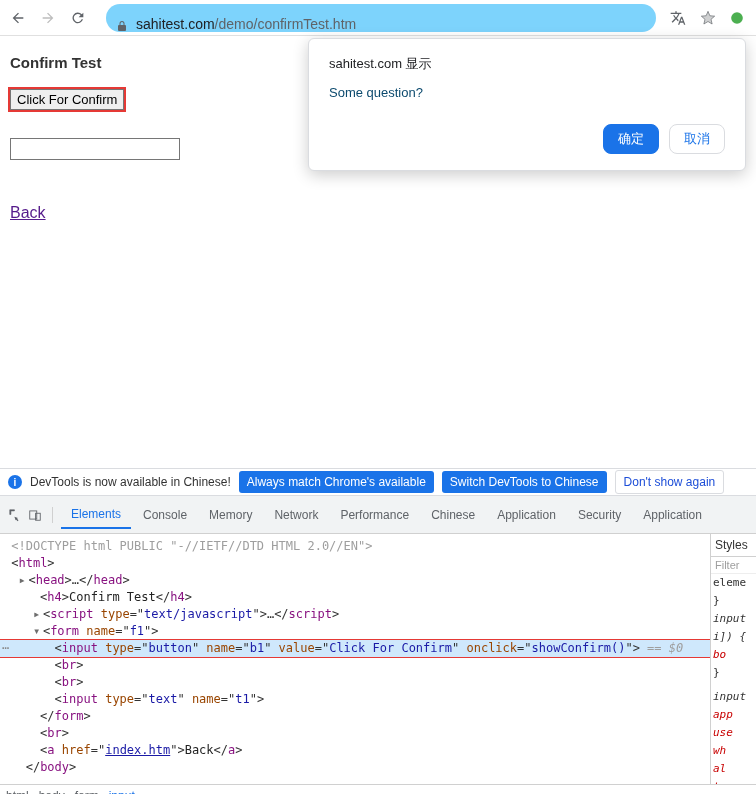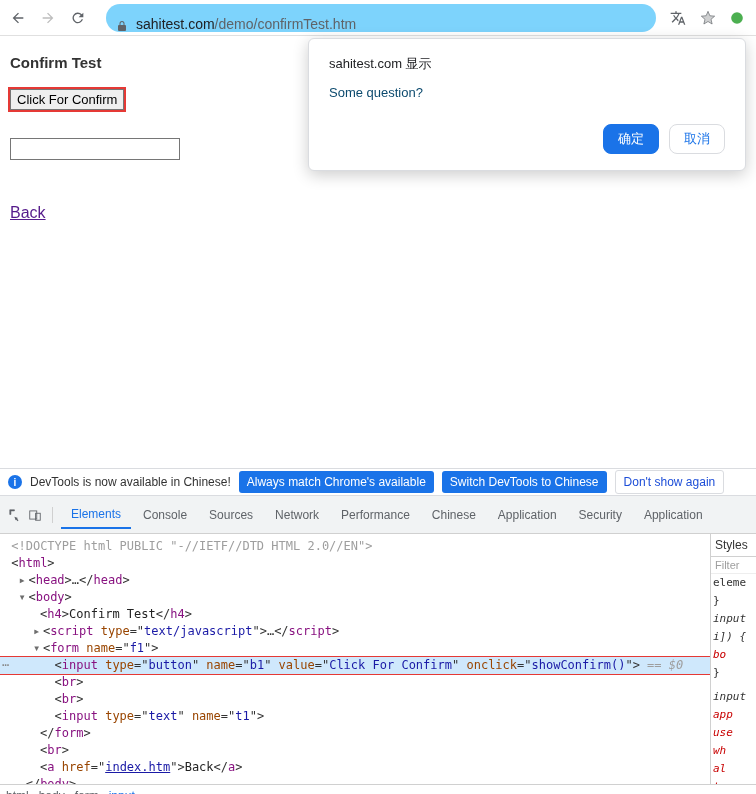--- a/index.html
+++ b/index.html
@@ -154,35 +154,34 @@
   </div>
   <div class="dt-icon">
     <svg width="14" height="14" viewBox="0 0 24 24">
         <rect x="3" y="5" width="12" height="14" fill="none" stroke="currentColor" stroke-width="1.5"></rect>
         <rect x="13" y="9" width="8" height="12" fill="none" stroke="currentColor" stroke-width="1.5"></rect>
       </svg>
   </div>
   <div class="dt-sep"></div>
   <div class="dt-tab active">Elements</div>
   <div class="dt-tab">Console</div>
-  <div class="dt-tab">Sources</div>
+  <div class="dt-tab">Memory</div>
   <div class="dt-tab">Network</div>
   <div class="dt-tab">Performance</div>
   <div class="dt-tab">Chinese</div>
   <div class="dt-tab">Application</div>
   <div class="dt-tab">Security</div>
   <div class="dt-tab">Application</div>
 </div>
 
 <div class="dt-body">
   <div class="dt-elements dt-elements-wrap">
     <div class="dt-line"> <span class="doctype">&lt;!DOCTYPE html PUBLIC "-//IETF//DTD HTML 2.0//EN"&gt;</span></div>
     <div class="dt-line"> &lt;<span class="tag">html</span>&gt;</div>
     <div class="dt-line">  <span class="triangle">▸</span>&lt;<span class="tag">head</span>&gt;…&lt;/<span class="tag">head</span>&gt;</div>
-    <div class="dt-line">  <span class="triangle">▾</span>&lt;<span class="tag">body</span>&gt;</div>
     <div class="dt-line">     &lt;<span class="tag">h4</span>&gt;<span class="txt">Confirm Test</span>&lt;/<span class="tag">h4</span>&gt;</div>
     <div class="dt-line">    <span class="triangle">▸</span>&lt;<span class="tag">script</span> <span class="attr-n">type</span>="<span class="attr-v">text/javascript</span>"&gt;…&lt;/<span class="tag">script</span>&gt;</div>
     <div class="dt-line">    <span class="triangle">▾</span>&lt;<span class="tag">form</span> <span class="attr-n">name</span>="<span class="attr-v">f1</span>"&gt;</div>
     <div class="dt-line hl"><span style="position:absolute;left:2px;color:#888">⋯</span>       &lt;<span class="tag">input</span> <span class="attr-n">type</span>="<span class="attr-v">button</span>" <span class="attr-n">name</span>="<span class="attr-v">b1</span>" <span class="attr-n">value</span>="<span class="attr-v">Click For Confirm</span>" <span class="attr-n">onclick</span>="<span class="attr-v">showConfirm()</span>"&gt;<span class="dollar"> == $0</span></div>
     <div class="dt-line">       &lt;<span class="tag">br</span>&gt;</div>
     <div class="dt-line">       &lt;<span class="tag">br</span>&gt;</div>
     <div class="dt-line">       &lt;<span class="tag">input</span> <span class="attr-n">type</span>="<span class="attr-v">text</span>" <span class="attr-n">name</span>="<span class="attr-v">t1</span>"&gt;</div>
     <div class="dt-line">     &lt;/<span class="tag">form</span>&gt;</div>
     <div class="dt-line">     &lt;<span class="tag">br</span>&gt;</div>
     <div class="dt-line">     &lt;<span class="tag">a</span> <span class="attr-n">href</span>="<span class="lnk">index.htm</span>"&gt;<span class="txt">Back</span>&lt;/<span class="tag">a</span>&gt;</div>

